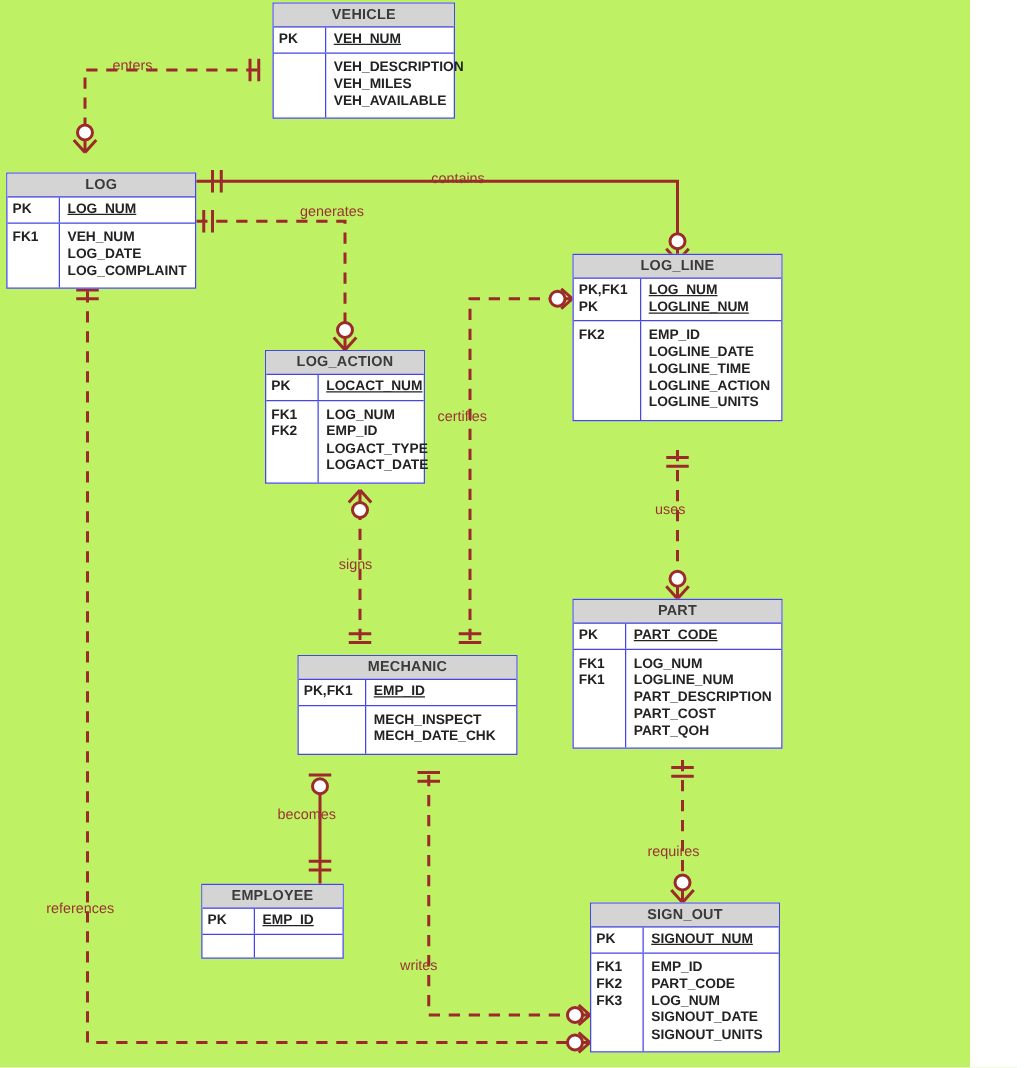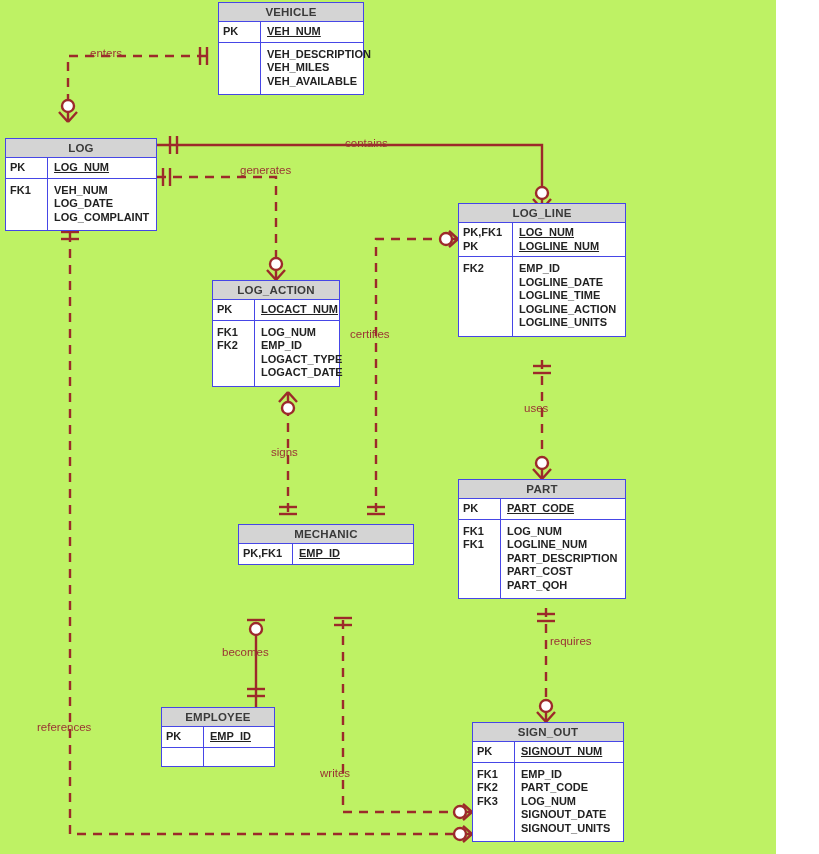--- a/index.html
+++ b/index.html
@@ -251,20 +251,30 @@
   <div class="entity" style="left:238px;top:524px;width:176px;">
     <div class="ent-title">MECHANIC</div>
     <div class="ent-sec sec-pk">
       <div class="keycol wide-key">
         <div>PK,FK1</div>
       </div>
       <div class="attcol">
         <div class="pk-under">EMP_ID</div>
       </div>
     </div>
+    <div class="ent-sec sec-body">
+      <div class="keycol wide-key">
+        <div></div>
+        <div></div>
+      </div>
+      <div class="attcol">
+        <div>MECH_INSPECT</div>
+        <div>MECH_DATE_CHK</div>
+      </div>
+    </div>
   </div>
 
   <div class="entity" style="left:161px;top:707px;width:114px;">
     <div class="ent-title">EMPLOYEE</div>
     <div class="ent-sec sec-pk">
       <div class="keycol">
         <div>PK</div>
       </div>
       <div class="attcol">
         <div class="pk-under">EMP_ID</div>
@@ -305,18 +315,18 @@
       </div>
     </div>
   </div>
 
   <div class="rel-label" style="left:90px;top:47px;">enters</div>
   <div class="rel-label" style="left:345px;top:137px;">contains</div>
   <div class="rel-label" style="left:240px;top:164px;">generates</div>
   <div class="rel-label" style="left:350px;top:328px;">certifies</div>
   <div class="rel-label" style="left:271px;top:446px;">signs</div>
   <div class="rel-label" style="left:524px;top:402px;">uses</div>
-  <div class="rel-label" style="left:518px;top:635px;margin-left:32px;">requires</div>
+  <div class="rel-label" style="left:518px;top:676px;">requires</div>
   <div class="rel-label" style="left:222px;top:646px;">becomes</div>
   <div class="rel-label" style="left:320px;top:767px;">writes</div>
   <div class="rel-label" style="left:37px;top:721px;">references</div>
 
 </div>
 
 </body></html>

